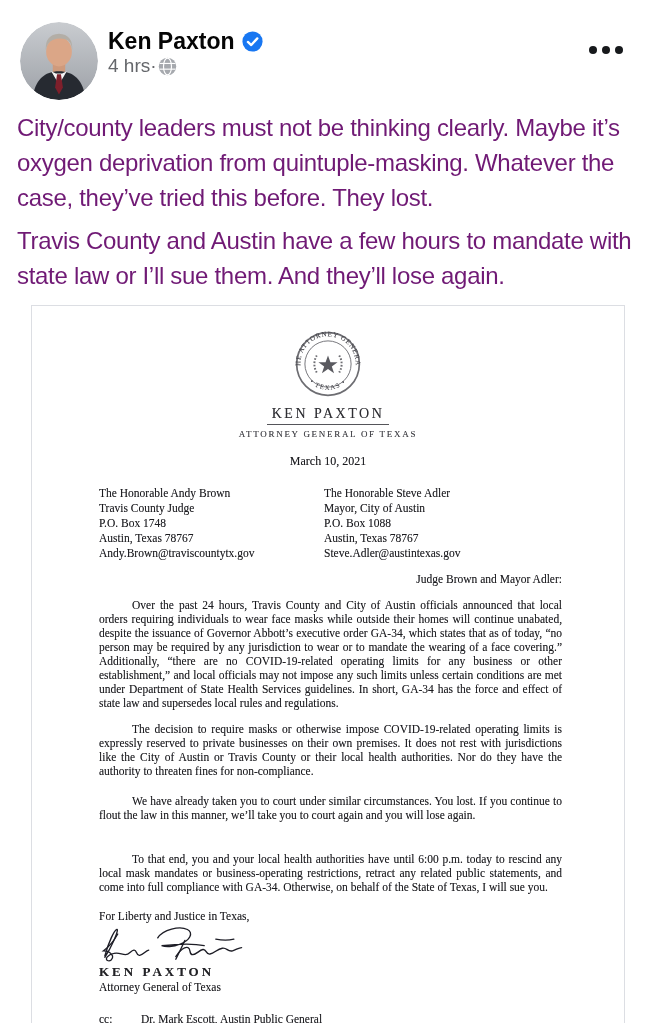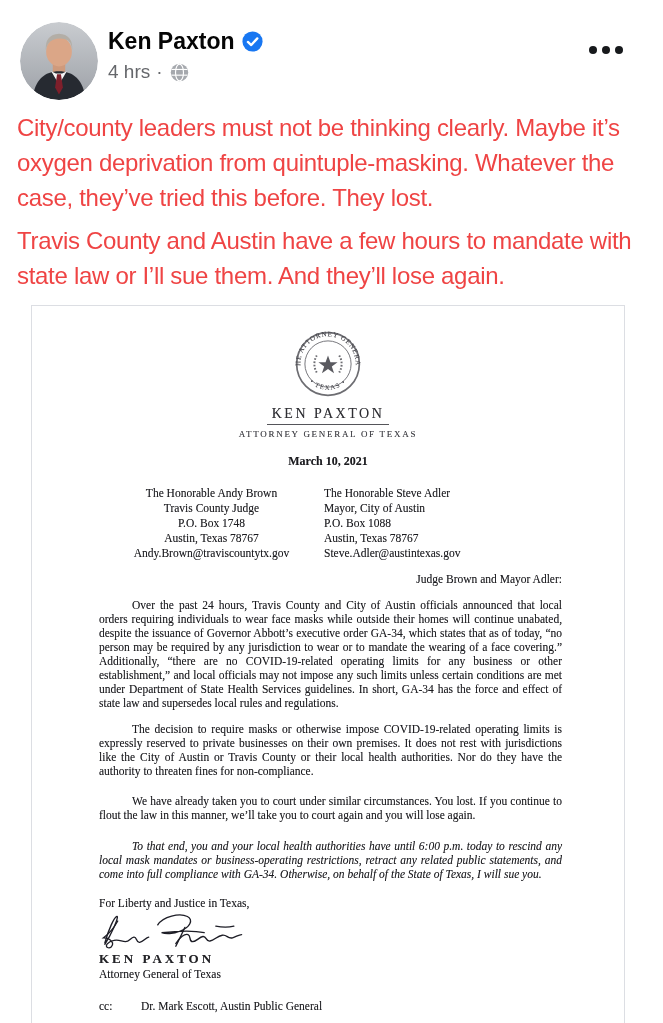--- a/index.html
+++ b/index.html
@@ -7,50 +7,50 @@
     position:relative;width:652px;height:1023px;overflow:hidden;background:#ffffff;
     font-family:"Liberation Sans",sans-serif;
   }
   
   .avatar{position:absolute;left:20px;top:22px;width:78px;height:78px;border-radius:50%;overflow:hidden;cursor:pointer;}
   .avatar svg{display:block;width:100%;height:100%;}
   .header-info{position:absolute;left:108px;top:27px;}
   .name-row{display:flex;align-items:center;gap:7px;}
   .author-name{font-size:23px;font-weight:700;color:#050505;line-height:28px;}
   .badge{width:21px;height:21px;display:inline-block;}
-  .meta-row{display:flex;align-items:center;gap:6px;margin-top:6px;color:#65676b;font-size:19px;line-height:22px;}
+  .meta-row{display:flex;align-items:center;gap:0;margin-top:0;color:#65676b;font-size:19px;line-height:22px;}
   .globe{width:19px;height:19px;display:inline-block;margin-left:1px;}
   .menu-dots{position:absolute;right:25px;top:42px;display:flex;gap:5px;cursor:pointer;padding:4px;}
   .menu-dots span{width:8px;height:8px;border-radius:50%;background:#17191c;}
   
-  .post-text{position:absolute;left:17px;top:110px;width:632px;color:#ef4444;
+  .post-text{position:absolute;left:17px;top:110px;width:632px;color:#701a75;
     font-size:24px;line-height:35px;letter-spacing:-0.3px;}
   .post-text p{margin:0 0 8px 0;}
   
   .letter{
     position:absolute;left:31px;top:305px;width:592px;height:718px;
     background:#fff;border:1px solid #dcdee3;overflow:hidden;cursor:pointer;
     font-family:"Liberation Serif",serif;color:#1b1b1f;
     text-shadow:0 0 0.5px rgba(20,20,25,.38);
   }
   .seal-wrap{text-align:center;margin-top:25px;height:66px;}
   .seal{width:66px;height:66px;}
   .lh-name-wrap{text-align:center;margin-top:7px;}
   .lh-name{display:inline-block;font-size:14px;letter-spacing:2.5px;color:#2e2e33;
     border-bottom:1px solid #55555a;padding:0 5px 2px 5px;}
   .lh-title{text-align:center;margin-top:4px;font-size:9px;letter-spacing:1.7px;color:#3c3c42;}
-  .lh-date{text-align:center;margin-top:15px;font-size:12px;font-weight:700;}
+  .lh-date{text-align:center;margin-top:15px;font-size:12px;font-weight:400;}
   .letter-text{padding:0 62px 0 67px;font-size:11.5px;line-height:14px;}
   .recipients{display:flex;margin-top:17px;line-height:15px;}
   .recip-col{display:flex;flex-direction:column;}
-  .recip-left{width:225px;align-items:center;}
+  .recip-left{width:225px;}
   .salutation{margin-top:11px;text-align:right;}
   .para{margin:12px 0 0 0;text-align:justify;text-indent:33px;}
   .para.p3{margin-top:16px;}
-  .para.p4{margin-top:17px;font-style:italic;}
+  .para.p4{margin-top:30px;}
   .closing{margin-top:15px;}
   .sig-svg{display:block;margin:2px 0 0 -4px;width:150px;height:40px;}
   .sig-name{font-size:13px;letter-spacing:3px;font-weight:700;color:#232327;}
   .sig-title{margin-top:1px;}
   .cc-row{display:flex;margin-top:18px;}
   .cc-label{width:42px;}
 </style>
 </head>
 <body>
 

